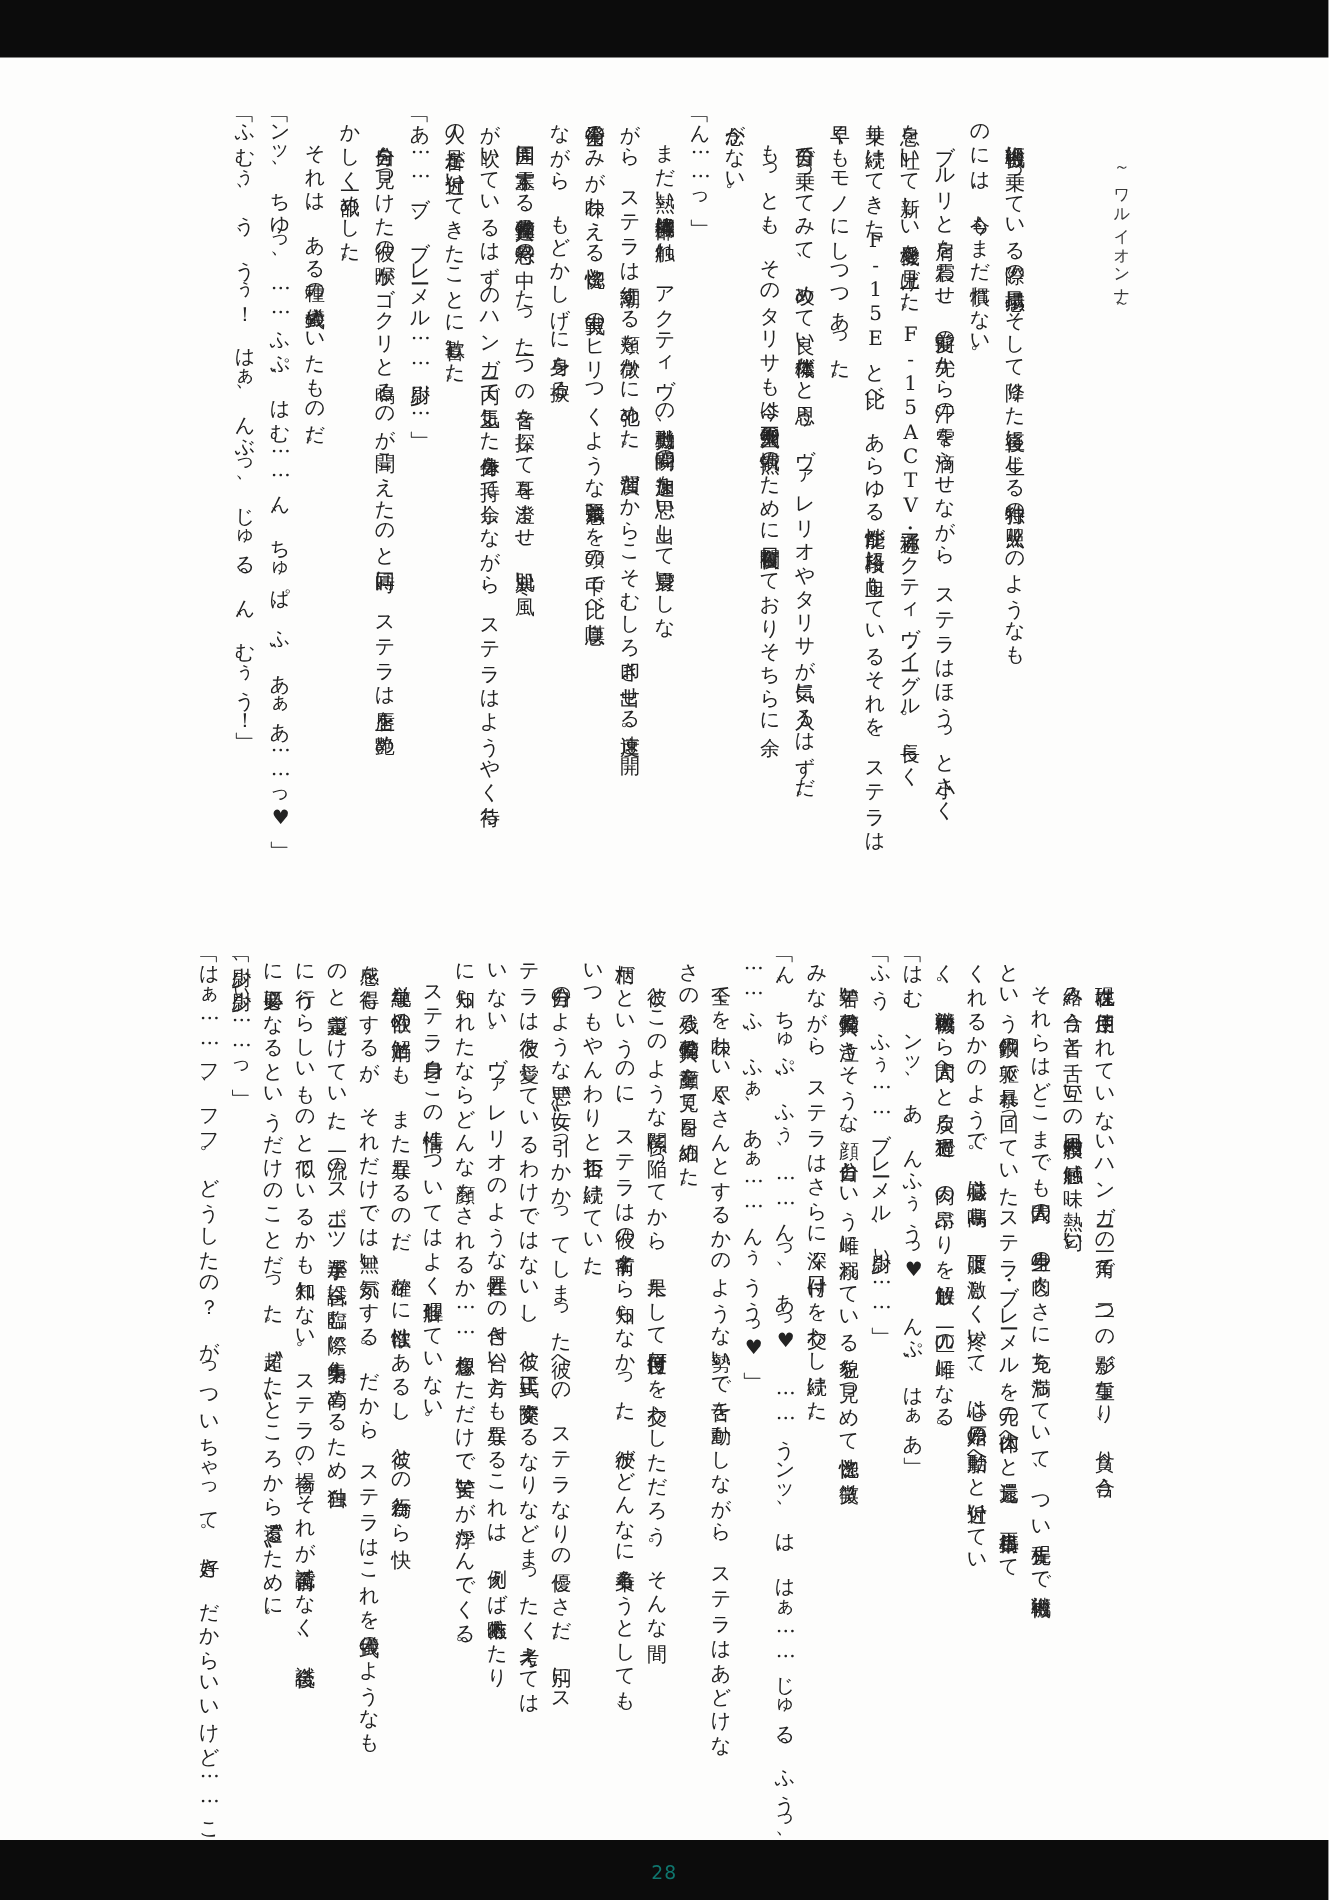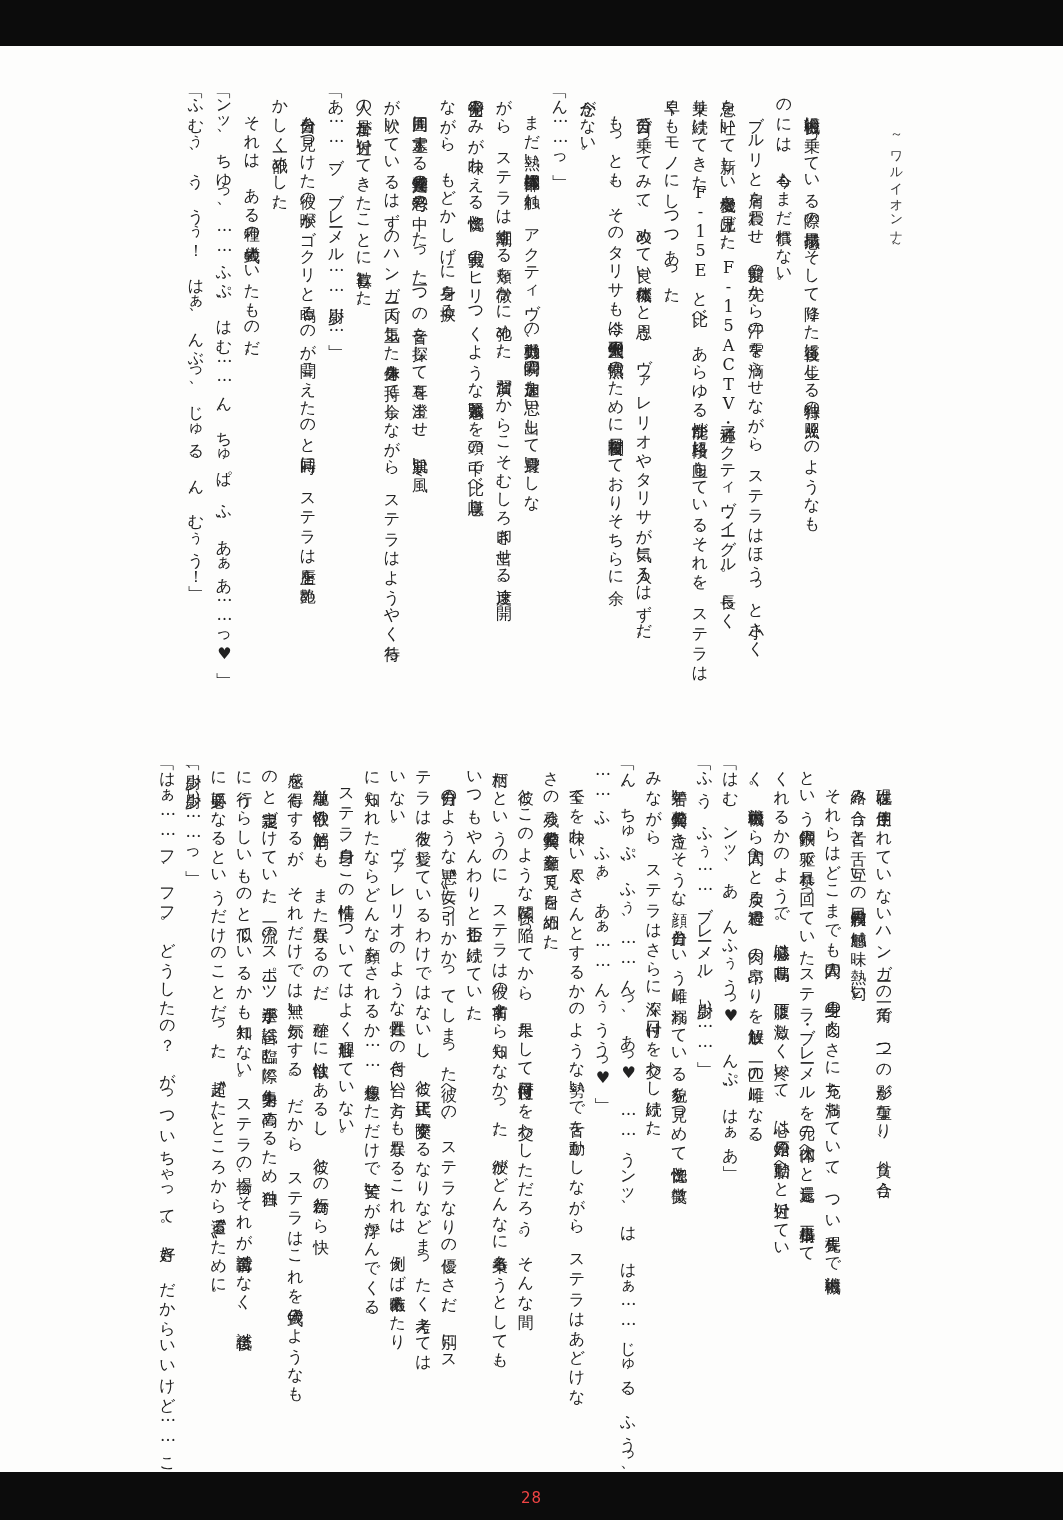--- a/index.html
+++ b/index.html
@@ -18,21 +18,21 @@
     background: #0c0c0c;
   }
   .bar-bottom {
     position: absolute; bottom: 0; left: 0;
     width: 100%; height: 48px;
     background: #0c0c0c;
   }
   .page-num {
     position: absolute; bottom: 13px; left: 0;
     width: 100%; text-align: center;
-    color: #ef4444; font-size: 15px; letter-spacing: 1px;
+    color: #0f766e; font-size: 15px; letter-spacing: 1px;
     font-family: "DejaVu Sans", "Liberation Sans", sans-serif;
   }
   .vtext {
     position: absolute;
     writing-mode: vertical-rl;
   }
   .section-title {
     top: 128px; right: 158px;
     text-orientation: mixed;
     font-size: 13px; letter-spacing: 1px;

